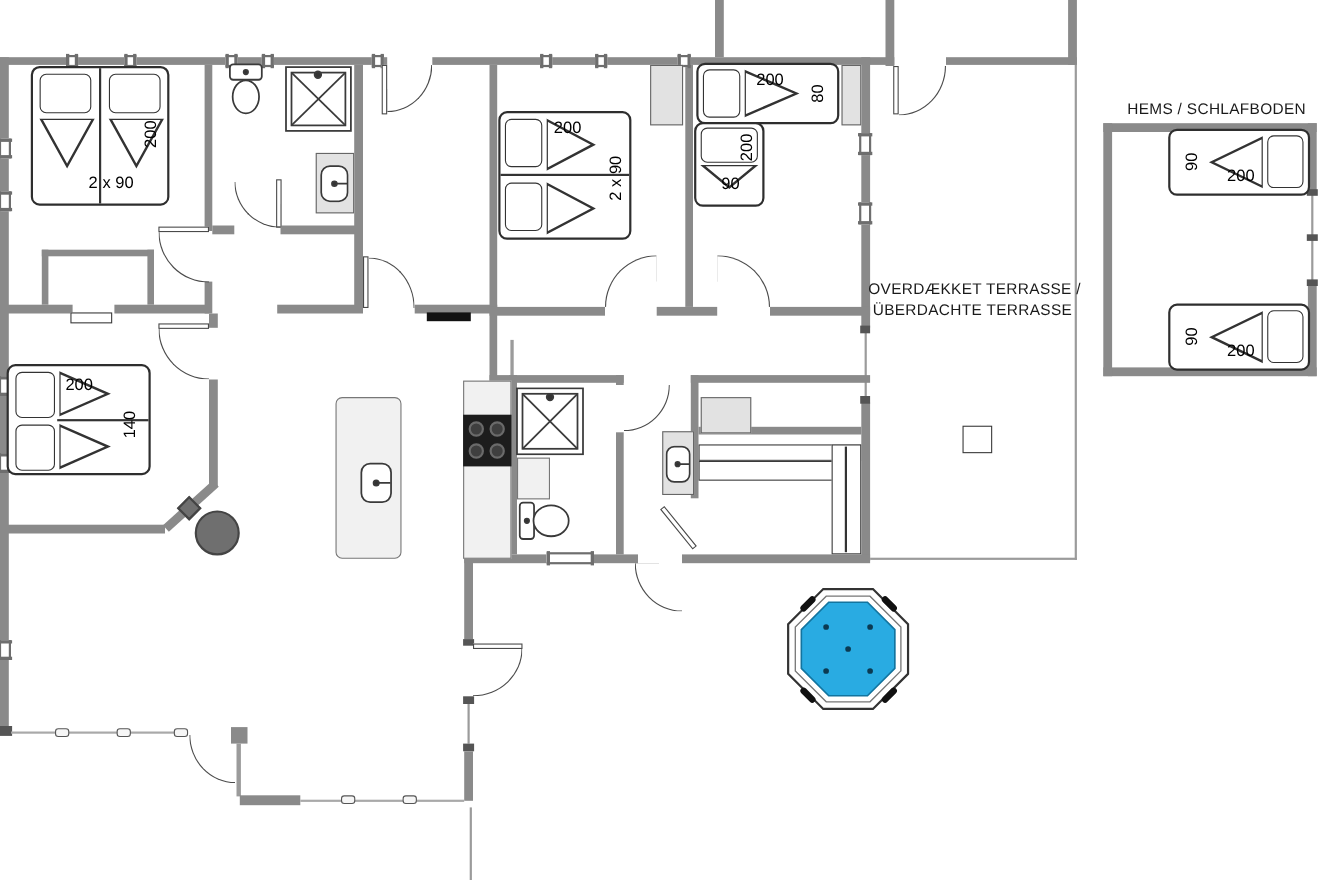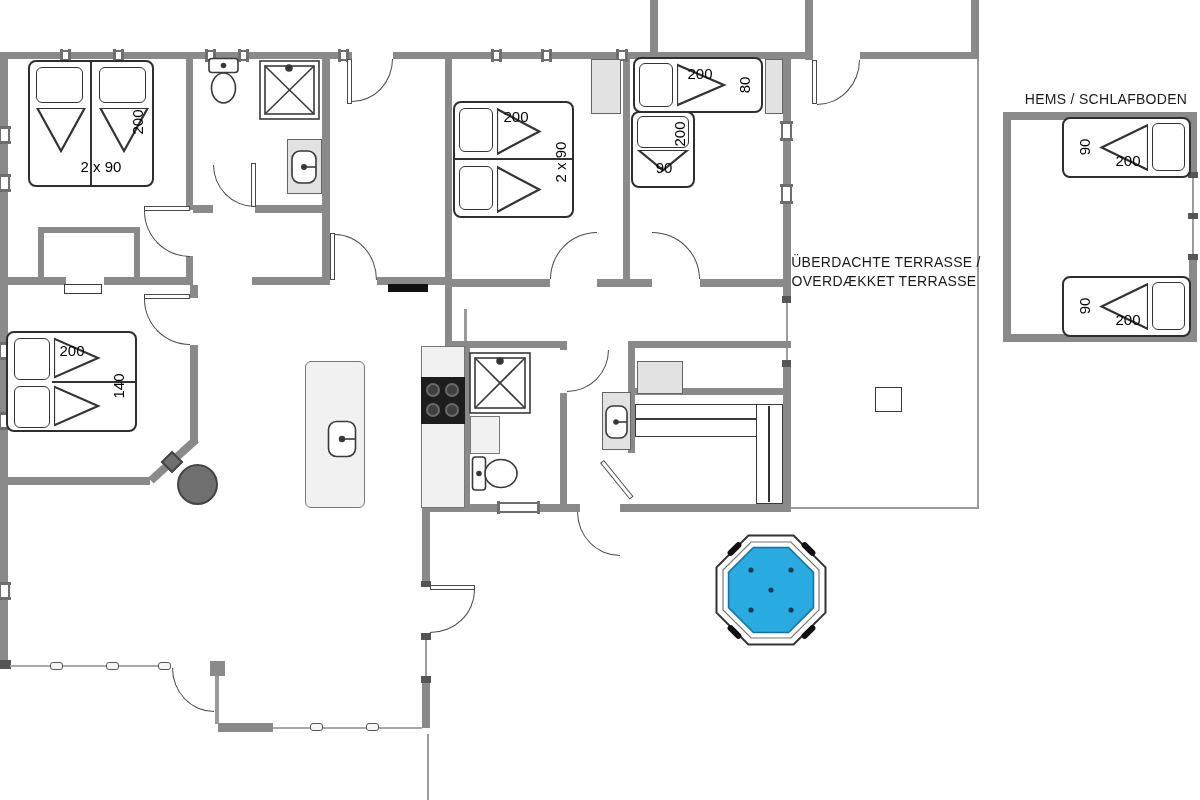--- a/index.html
+++ b/index.html
@@ -322,17 +322,17 @@
   <div class="lbl v" style="left:1084px;top:147px">90</div>
   <div class="lbl" style="left:1128px;top:160px">200</div>
   <div class="bed" style="left:1062px;top:276px;width:129px;height:61px"></div>
   <div class="pillow" style="left:1152px;top:282px;width:33px;height:48px"></div>
   <svg class="duvet" style="left:1068px;top:281px;width:80px;height:51px" viewBox="0 0 100 100" preserveAspectRatio="none">
       <polygon points="100,6 42,50 100,94"></polygon>
     </svg>
   <div class="lbl v" style="left:1084px;top:306px">90</div>
   <div class="lbl" style="left:1128px;top:319px">200</div>
 
-  <div class="lbl big" style="left:886px;top:262px">ÜBERDACHTE TERRASSE /</div>
-  <div class="lbl big" style="left:884px;top:281px">OVERDÆKKET TERRASSE</div>
+  <div class="lbl big" style="left:886px;top:262px">OVERDÆKKET TERRASSE /</div>
+  <div class="lbl big" style="left:884px;top:281px">ÜBERDACHTE TERRASSE</div>
   <div class="furn" style="left:875px;top:387px;width:27px;height:25px"></div>
 
 </div>
 
 </body></html>

